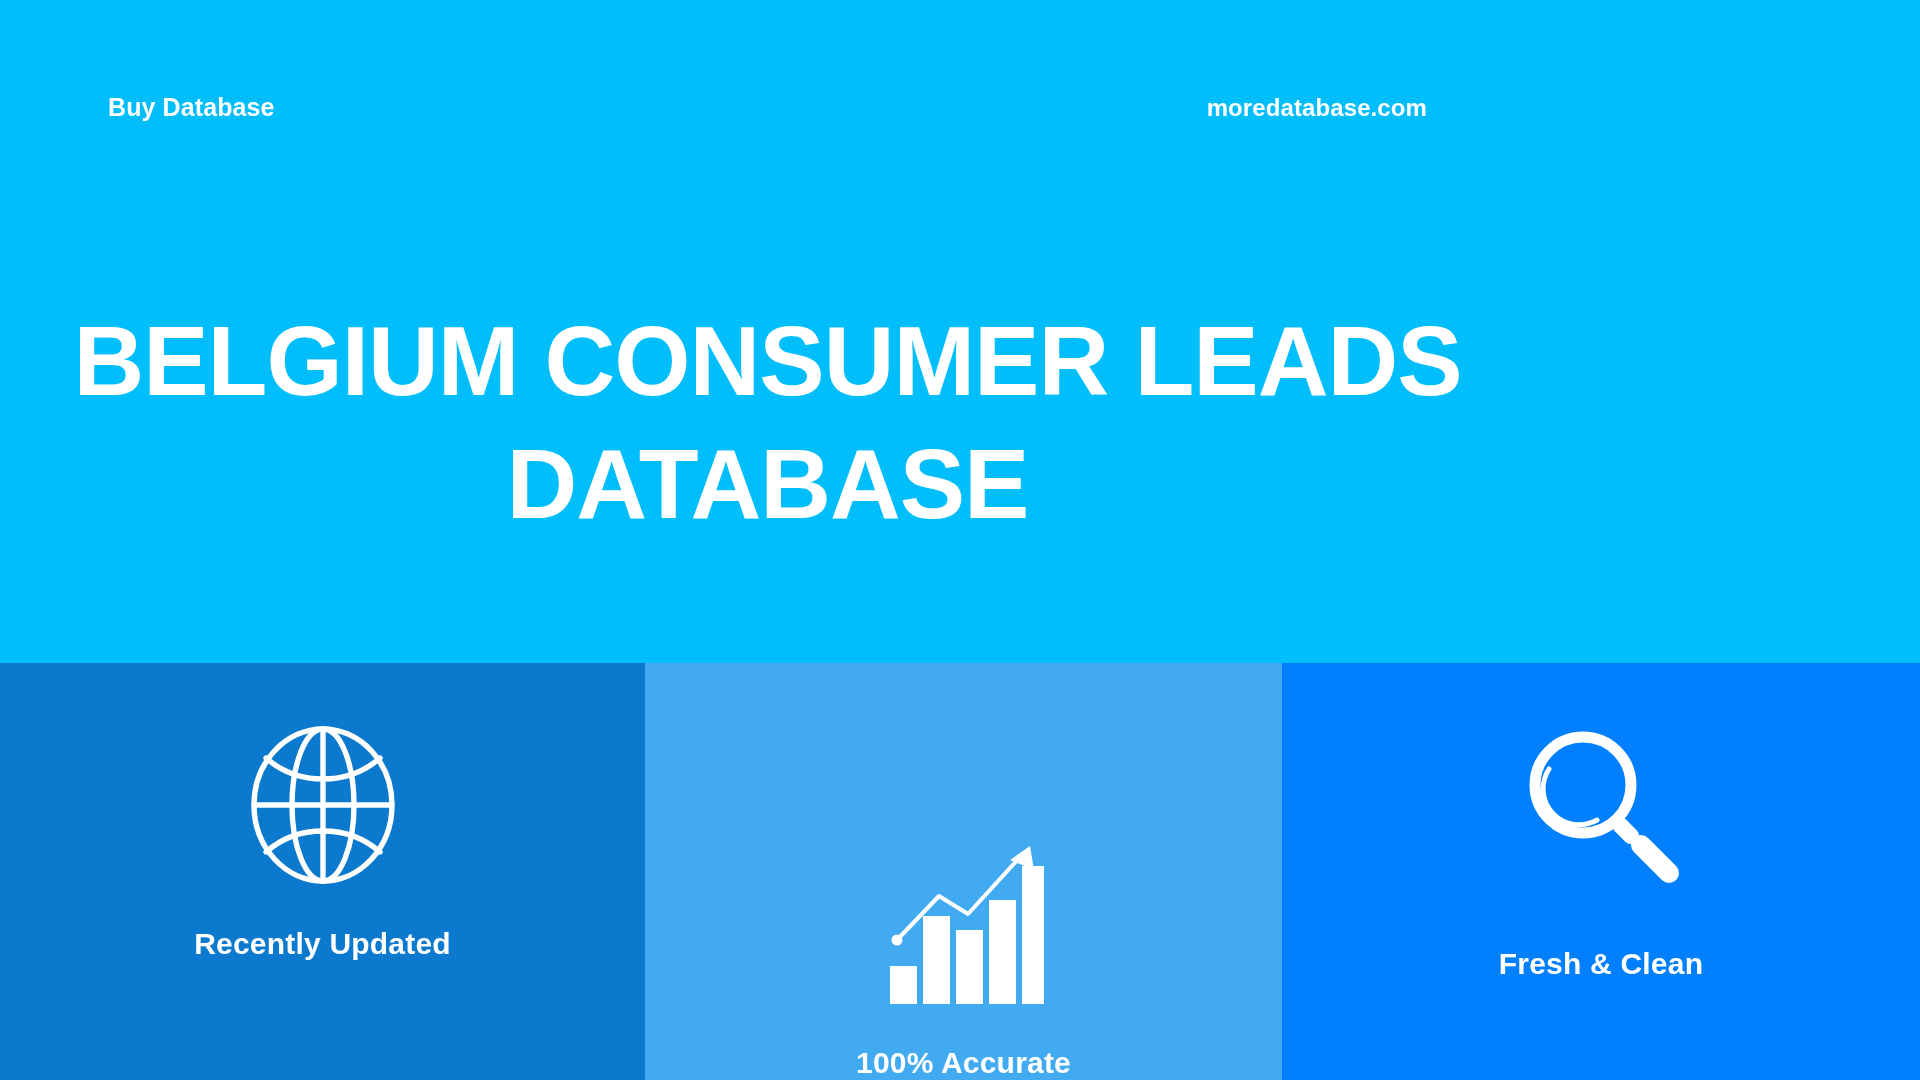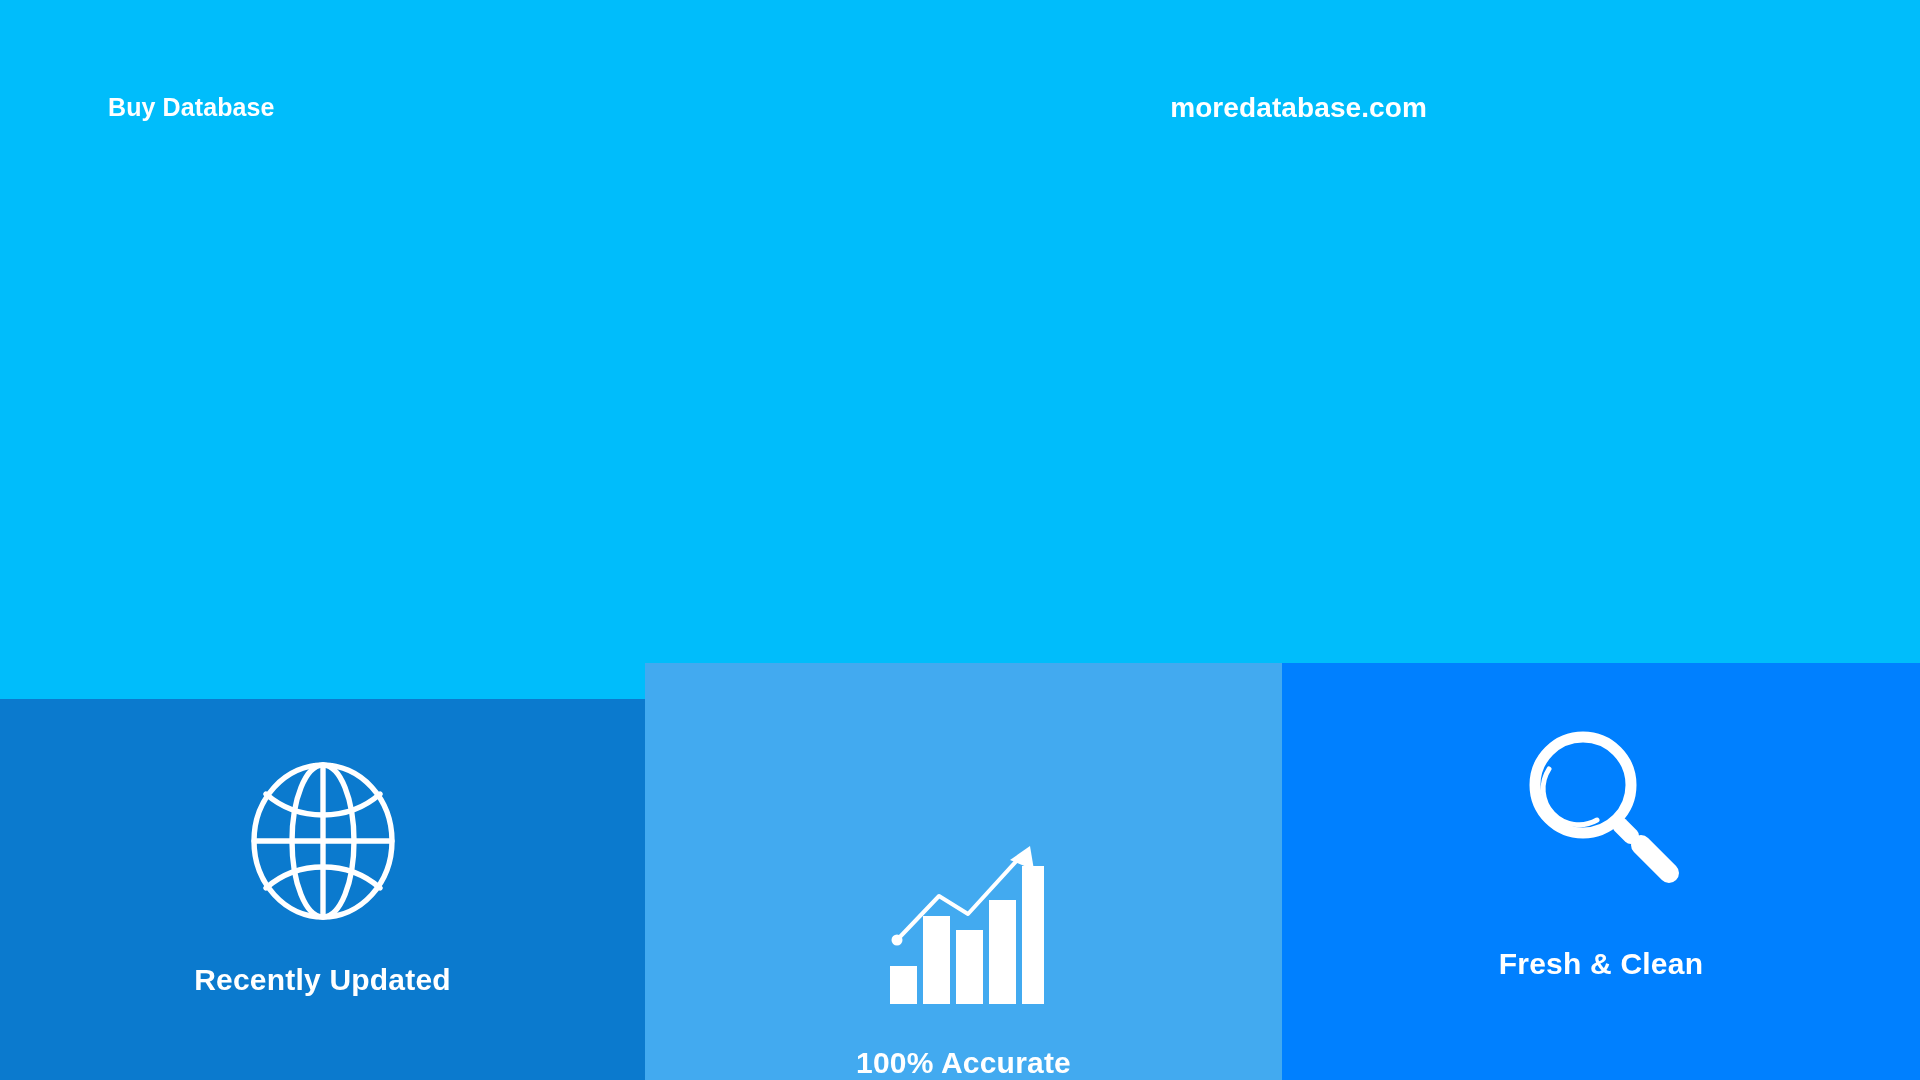--- a/index.html
+++ b/index.html
@@ -35,21 +35,21 @@
   }
   .brand-left {
     color:#ffffff;
     font-size:25px;
     font-weight:bold;
     letter-spacing:0.1px;
     white-space:nowrap;
   }
   .brand-right {
     color:#ffffff;
-    font-size:28px;
+    font-size:24px;
     font-weight:bold;
     letter-spacing:0.1px;
     white-space:nowrap;
   }
   .hero-title-wrap {
     position:absolute;
     left:0; right:0;
     top:300px;
     display:flex;
     justify-content:center;
@@ -69,21 +69,21 @@
     flex:1 1 auto;
     display:flex;
     width:1920px;
   }
   .panel {
     position:relative;
     display:flex;
     flex-direction:column;
     align-items:center;
   }
-  .panel-1 { width:645px;  background:#0b7ace;margin-top:36px; }
+  .panel-1 { width:645px;  background:#0b7ace; }
   .panel-2 { width:637px;  background:#42aaf0; }
   .panel-3 { width:638px;  background:#0080ff;gap:20px; }
 
   .panel-icon {
     margin-top:62px;
     width:160px; height:160px;
     display:flex; align-items:center; justify-content:center;
   }
   .panel-icon svg { display:block; overflow:visible; }
 
@@ -102,20 +102,23 @@
 
 <div class="banner">
 
   <section class="hero" style="background: rgb(0, 189, 251);">
 
     <div class="hero-topbar">
       <div class="brand-left">Buy Database</div>
       <div class="brand-right">moredatabase.com</div>
     </div>
 
+    <div class="hero-title-wrap">
+      <h1 class="hero-title">BELGIUM CONSUMER LEADS DATABASE</h1>
+    </div>
 
   </section>
 
   <section class="panels">
 
     <div class="panel panel-1" style="background: rgb(11, 122, 206);">
       <div class="panel-icon">
         <svg width="150" height="158" viewBox="0 0 150 158" fill="none" stroke="#ffffff" stroke-width="5.4" stroke-linecap="round">
           <ellipse cx="75" cy="79" rx="69" ry="76"></ellipse>
           <line x1="75" y1="3" x2="75" y2="155"></line>

